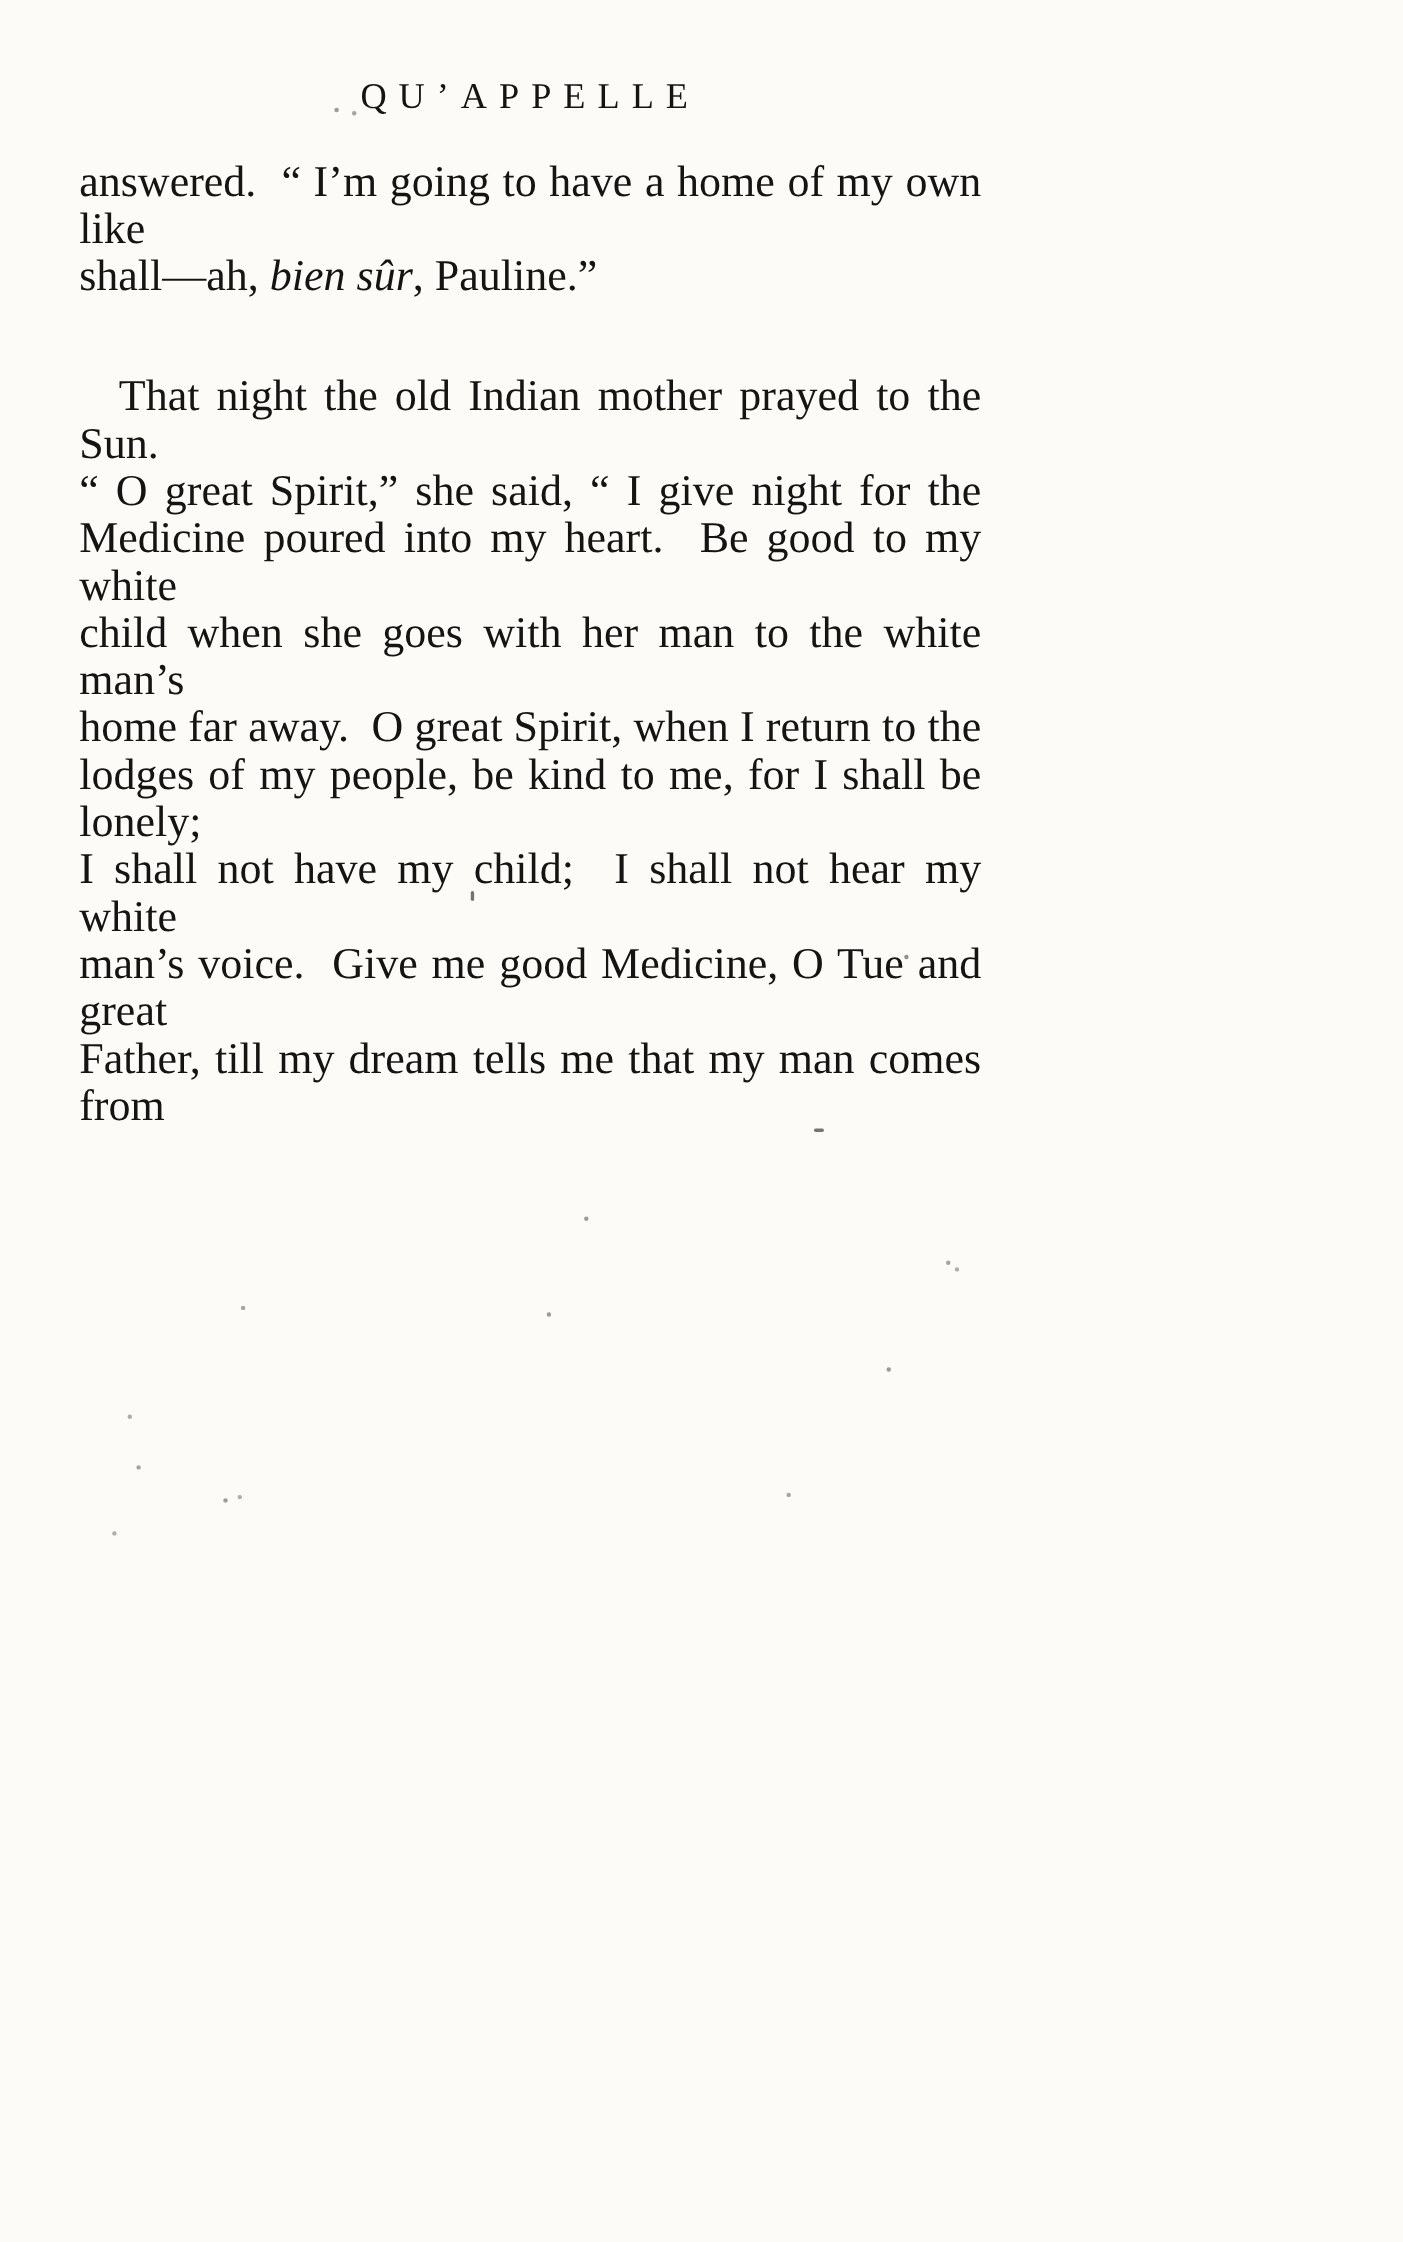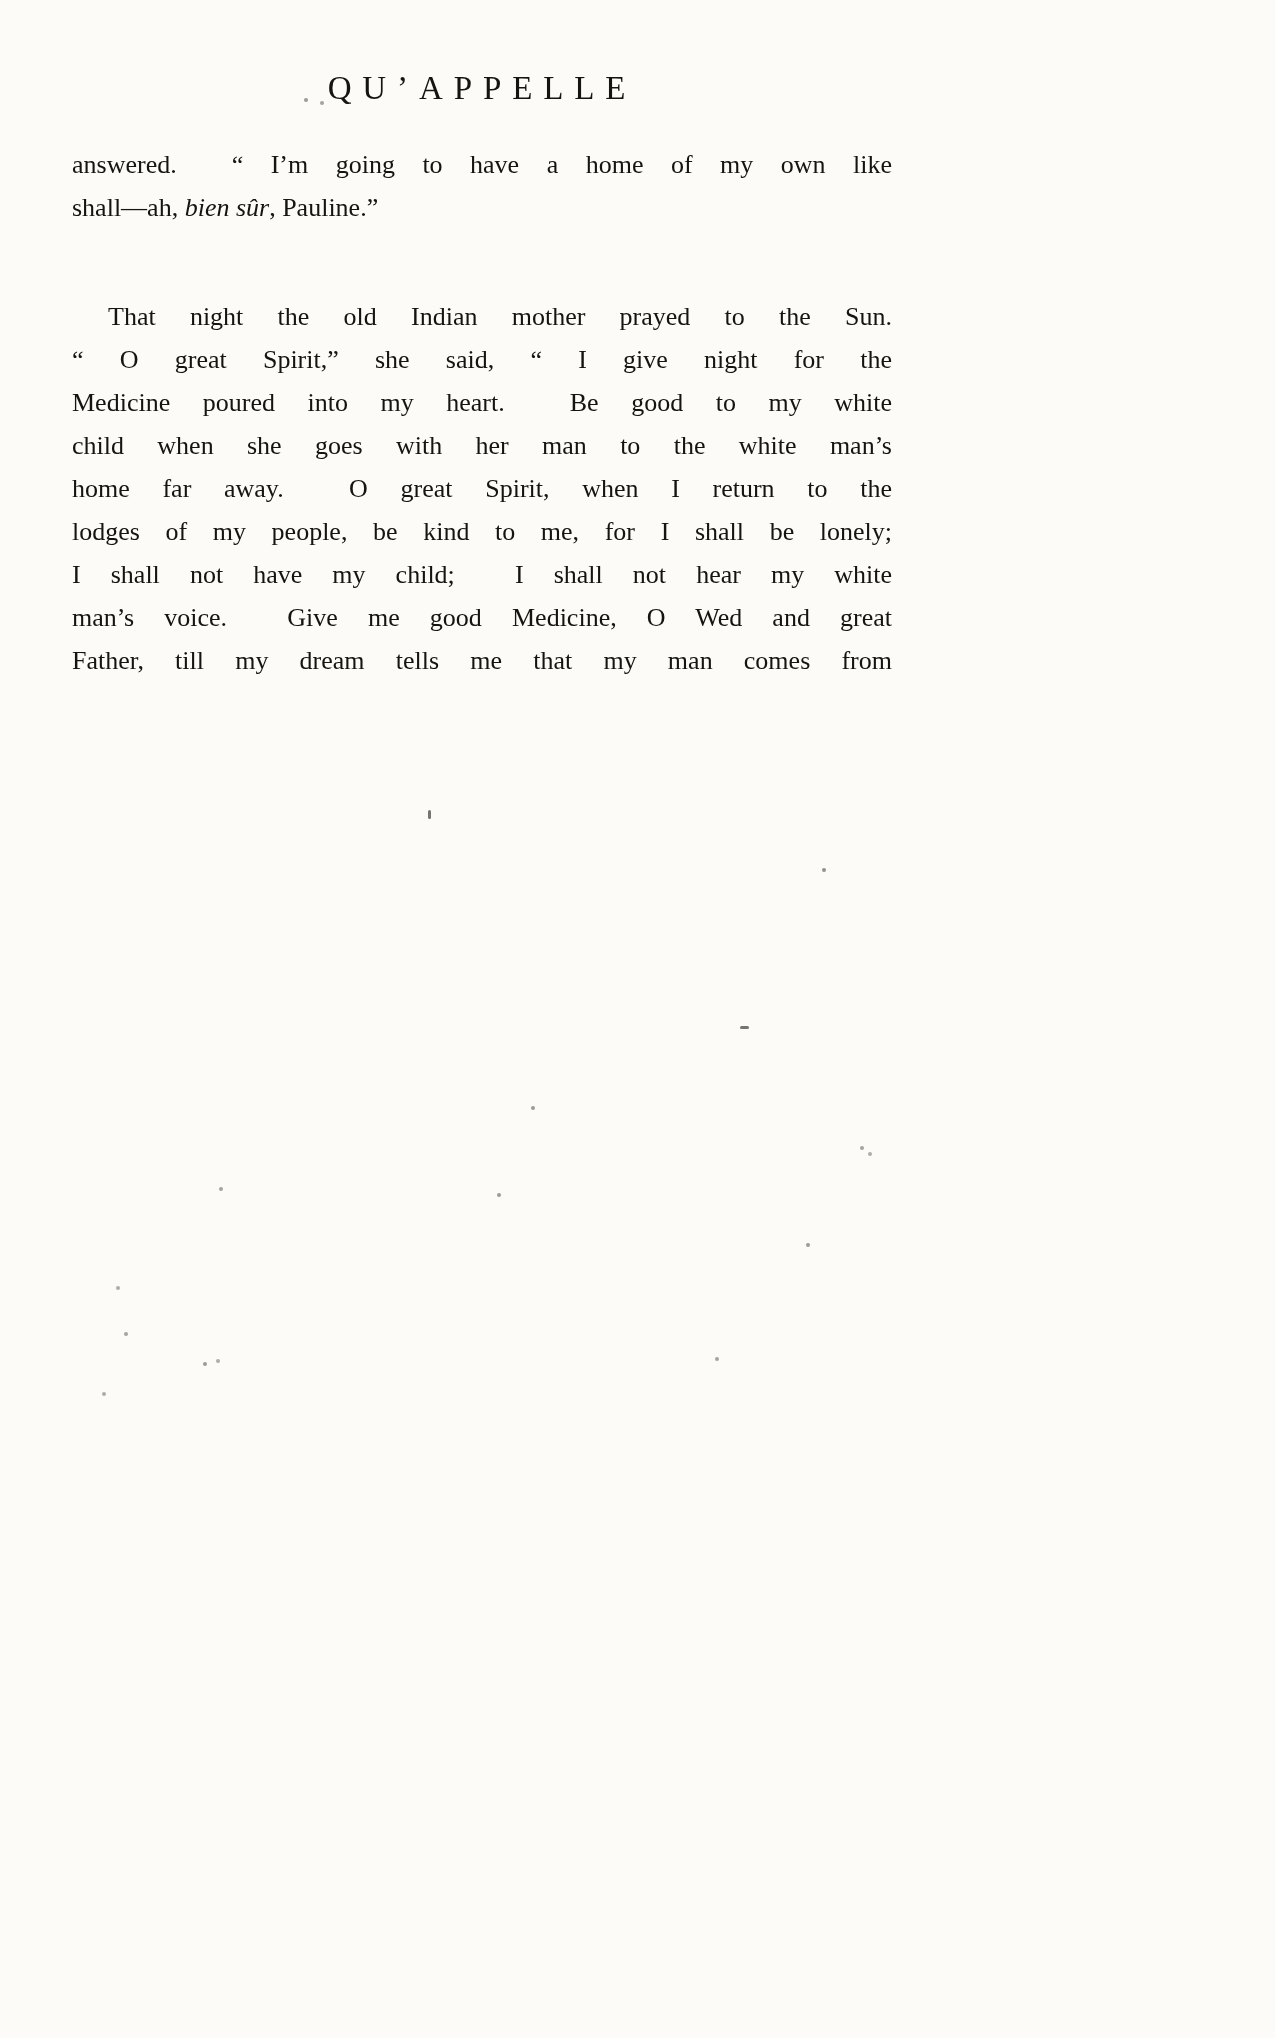--- a/index.html
+++ b/index.html
@@ -32,21 +32,21 @@
     margin-bottom: 36px;
     white-space: nowrap;
   }
   .paragraph {
     margin: 0;
   }
   .paragraph + .paragraph {
     margin-top: 66px;
   }
   .line {
-    font-size: 26px;
+    font-size: 40px;
     line-height: 43px;
     white-space: pre-wrap;
   }
   .line.j {
     text-align: justify;
     text-align-last: justify;
   }
   .line.indent {
     text-indent: 36px;
     margin-top: 41px;
@@ -85,21 +85,21 @@
           <div class="line"><span>shall—ah, </span><em>bien sûr</em><span>, Pauline.”</span></div>
         </div>
         <div class="paragraph">
           <div class="line j indent"><span>That night the old Indian mother prayed to the Sun.</span></div>
           <div class="line j"><span>“ O great Spirit,” she said, “ I give night for the</span></div>
           <div class="line j"><span>Medicine poured into my heart.  Be good to my white</span></div>
           <div class="line j"><span>child when she goes with her man to the white man’s</span></div>
           <div class="line j"><span>home far away.  O great Spirit, when I return to the</span></div>
           <div class="line j"><span>lodges of my people, be kind to me, for I shall be lonely;</span></div>
           <div class="line j"><span>I shall not have my child;  I shall not hear my white</span></div>
-          <div class="line j"><span>man’s voice.  Give me good Medicine, O Wed and great</span></div>
+          <div class="line j"><span>man’s voice.  Give me good Medicine, O Tue and great</span></div>
           <div class="line j"><span>Father, till my dream tells me that my man comes from</span></div>
         </div>
       </div>
   </div>
 
   <div class="speck" style="left:304px; top:98px; opacity:.5;"></div>
   <div class="speck" style="left:320px; top:101px; opacity:.45;"></div>
   <div class="speck tick" style="left:428px; top:810px; opacity:.7;"></div>
   <div class="speck" style="left:822px; top:868px; opacity:.55;"></div>
   <div class="speck dash" style="left:740px; top:1026px; opacity:.7;"></div>

